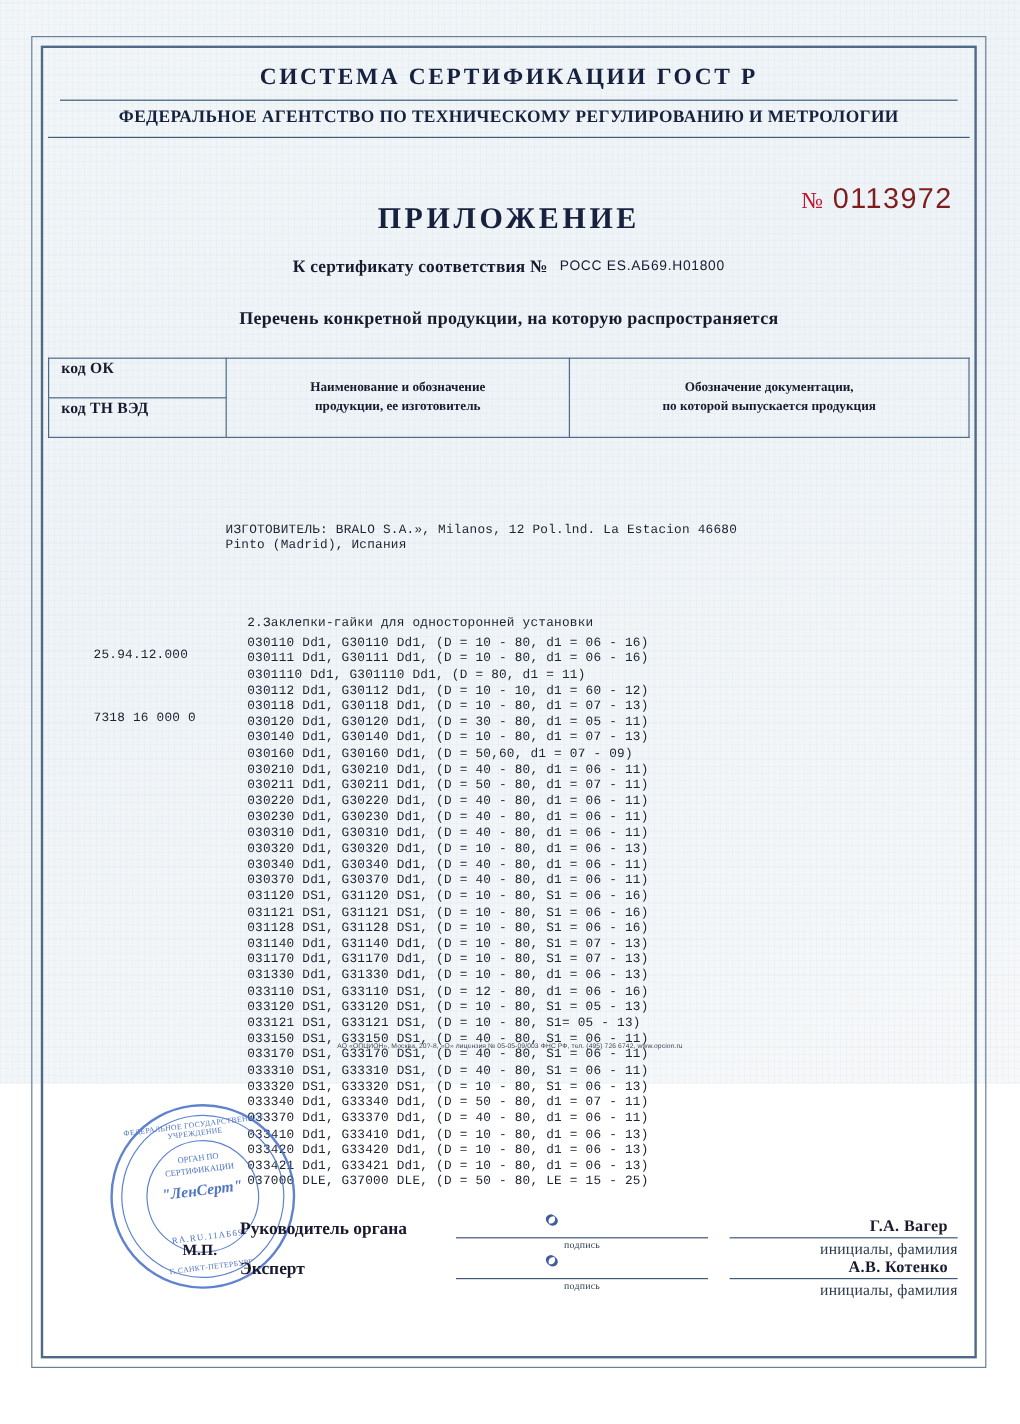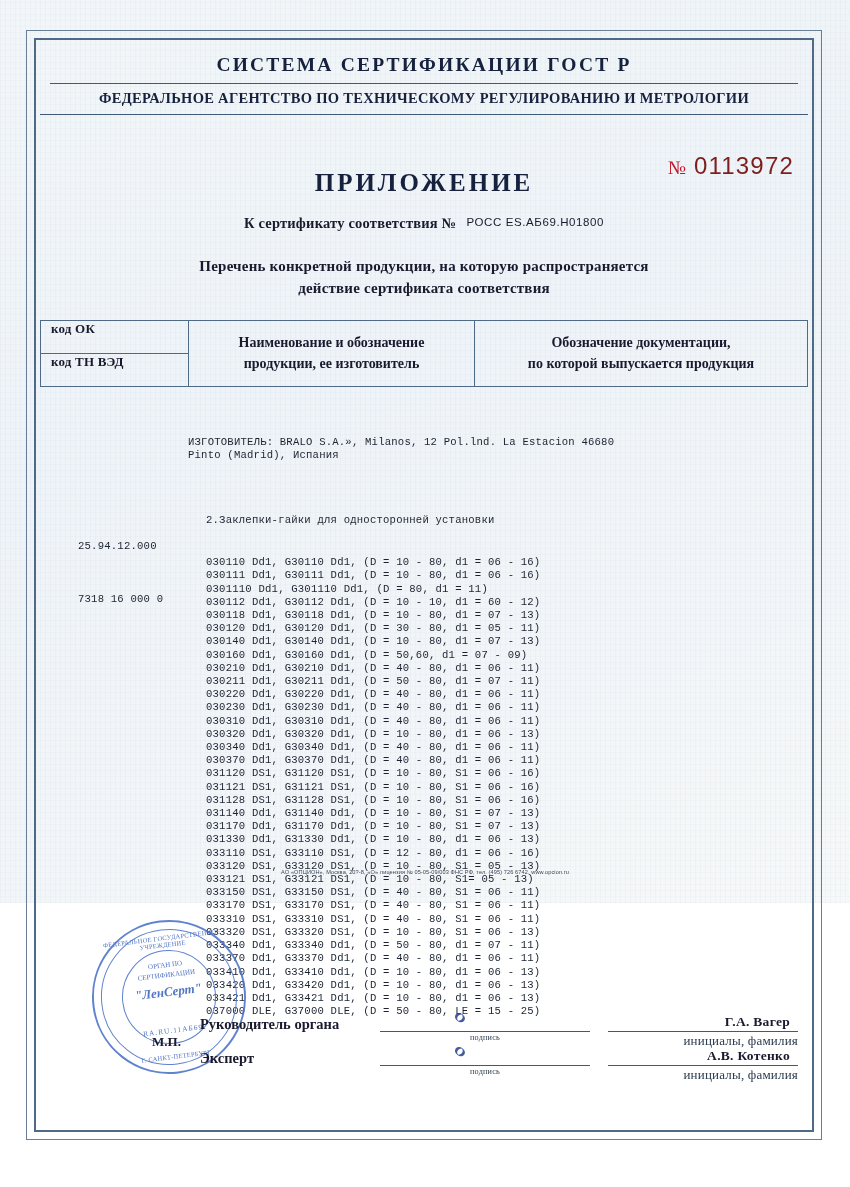--- a/index.html
+++ b/index.html
@@ -159,21 +159,21 @@
   .col-doc  { width: auto; }
   .code-cell {
     height: 32px;
     padding: 0 10px;
     font-size: 13px;
     font-weight: bold;
     letter-spacing: 0.2px;
   }
   .head-center {
     text-align: center;
-    font-size: 14px;
+    font-size: 11px;
     font-weight: bold;
     line-height: 1.5;
     padding: 9px 12px;
   }
 
   
   .mono {
     font-family: "Liberation Mono", monospace;
     font-size: 10.6px;
     line-height: 13.2px;
@@ -193,21 +193,21 @@
     top: 470px;
     width: 110px;
   }
   .left-codes .c1 { margin-bottom: 13.2px; }
   .prod-list {
     position: absolute;
     left: 166px;
     top: 470px;
     width: 590px;
   }
-  .prod-head { margin-bottom: 29px; }
+  .prod-head { margin-bottom: 3px; }
 
   
   .sig-block {
     position: absolute;
     left: 160px;
     bottom: 44px;
     width: 598px;
   }
   .sig-row {
     position: relative;
@@ -381,21 +381,20 @@
     </div>
 
     <div class="doc-title">ПРИЛОЖЕНИЕ</div>
 
     <div class="cert-line">
       <span class="lbl">К сертификату соответствия №</span><span class="cert-no">РОСС ES.АБ69.Н01800</span>
     </div>
 
     <div class="scope">
       <div>Перечень конкретной продукции,  на которую распространяется</div>
-      <div>действие сертификата соответствия</div>
     </div>
 
     <table class="tbl">
       <colgroup>
         <col class="col-code">
           <col class="col-name">
           <col class="col-doc">
       </colgroup>
       <tbody>
         <tr>

